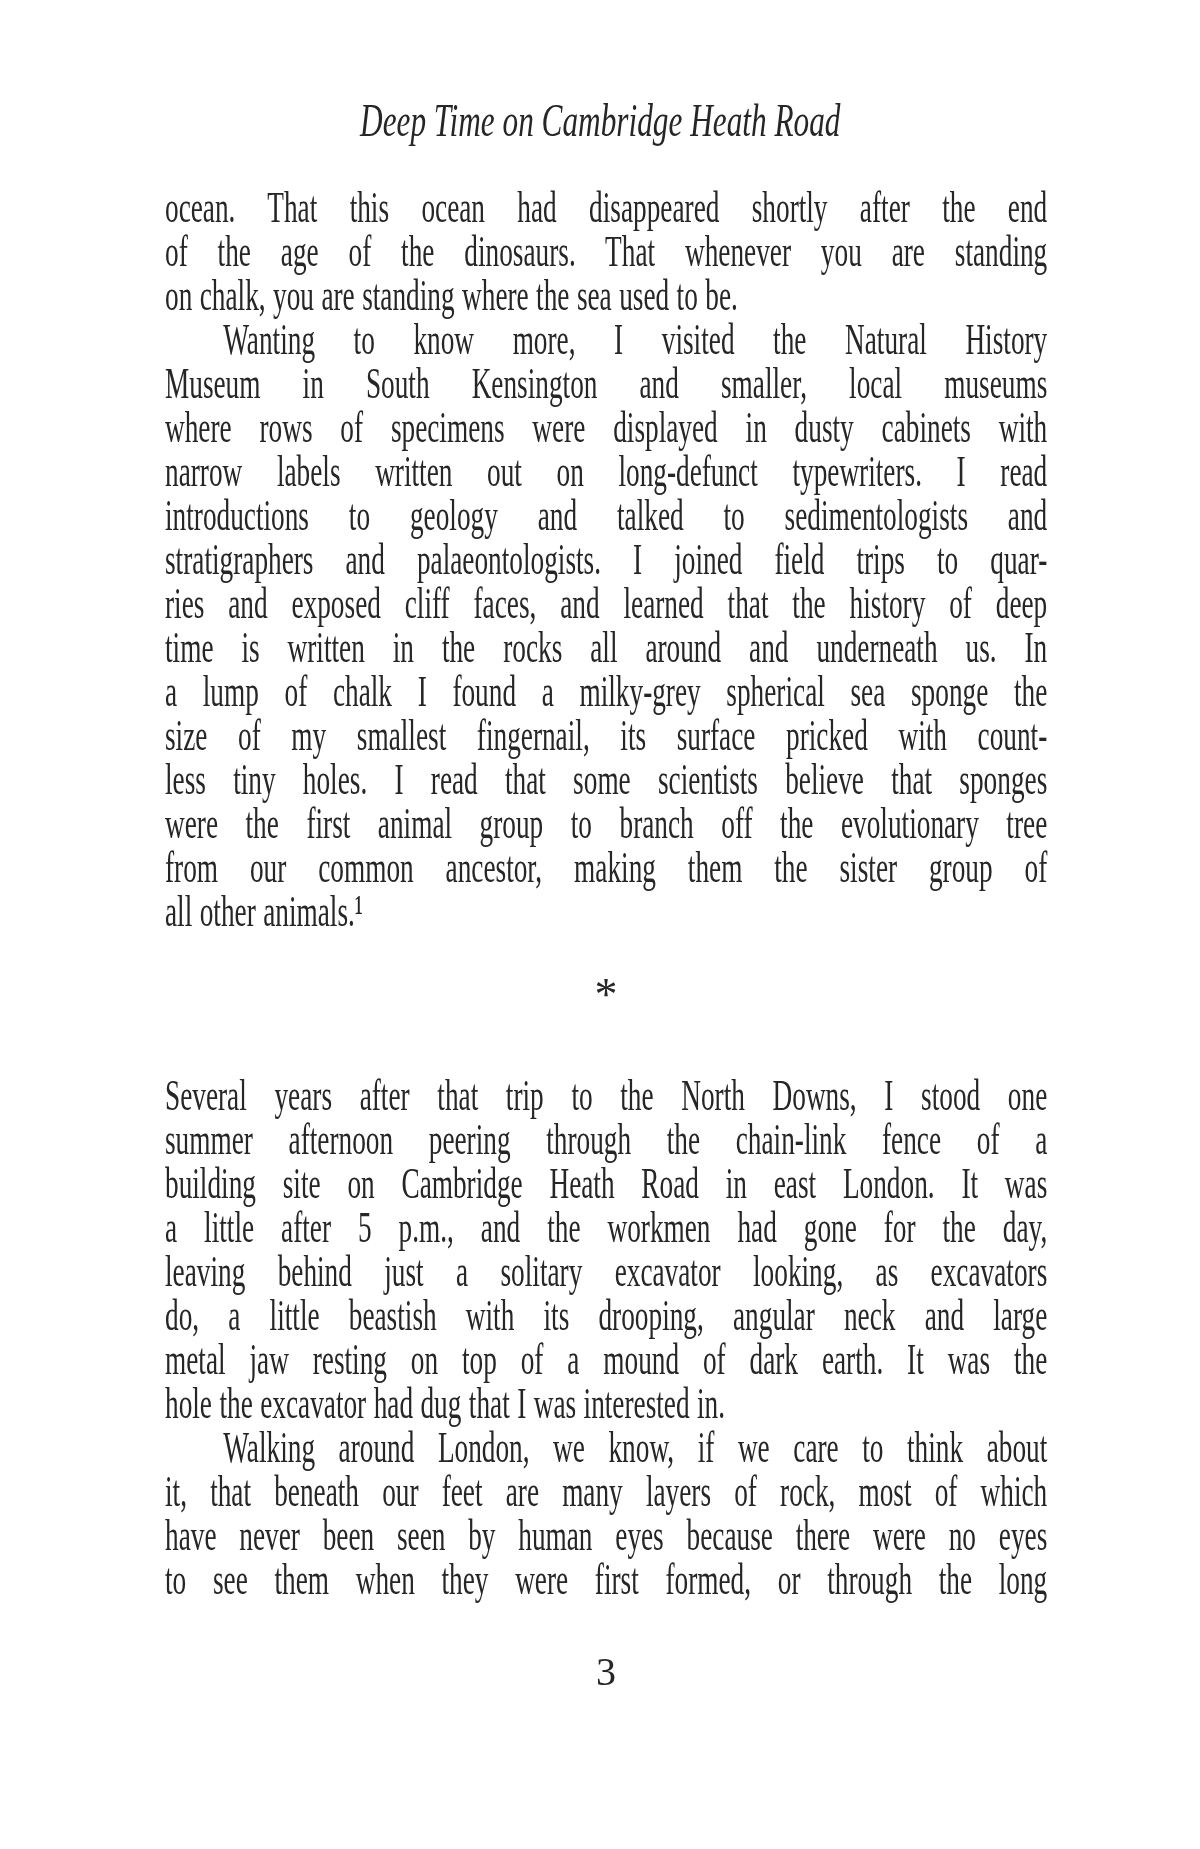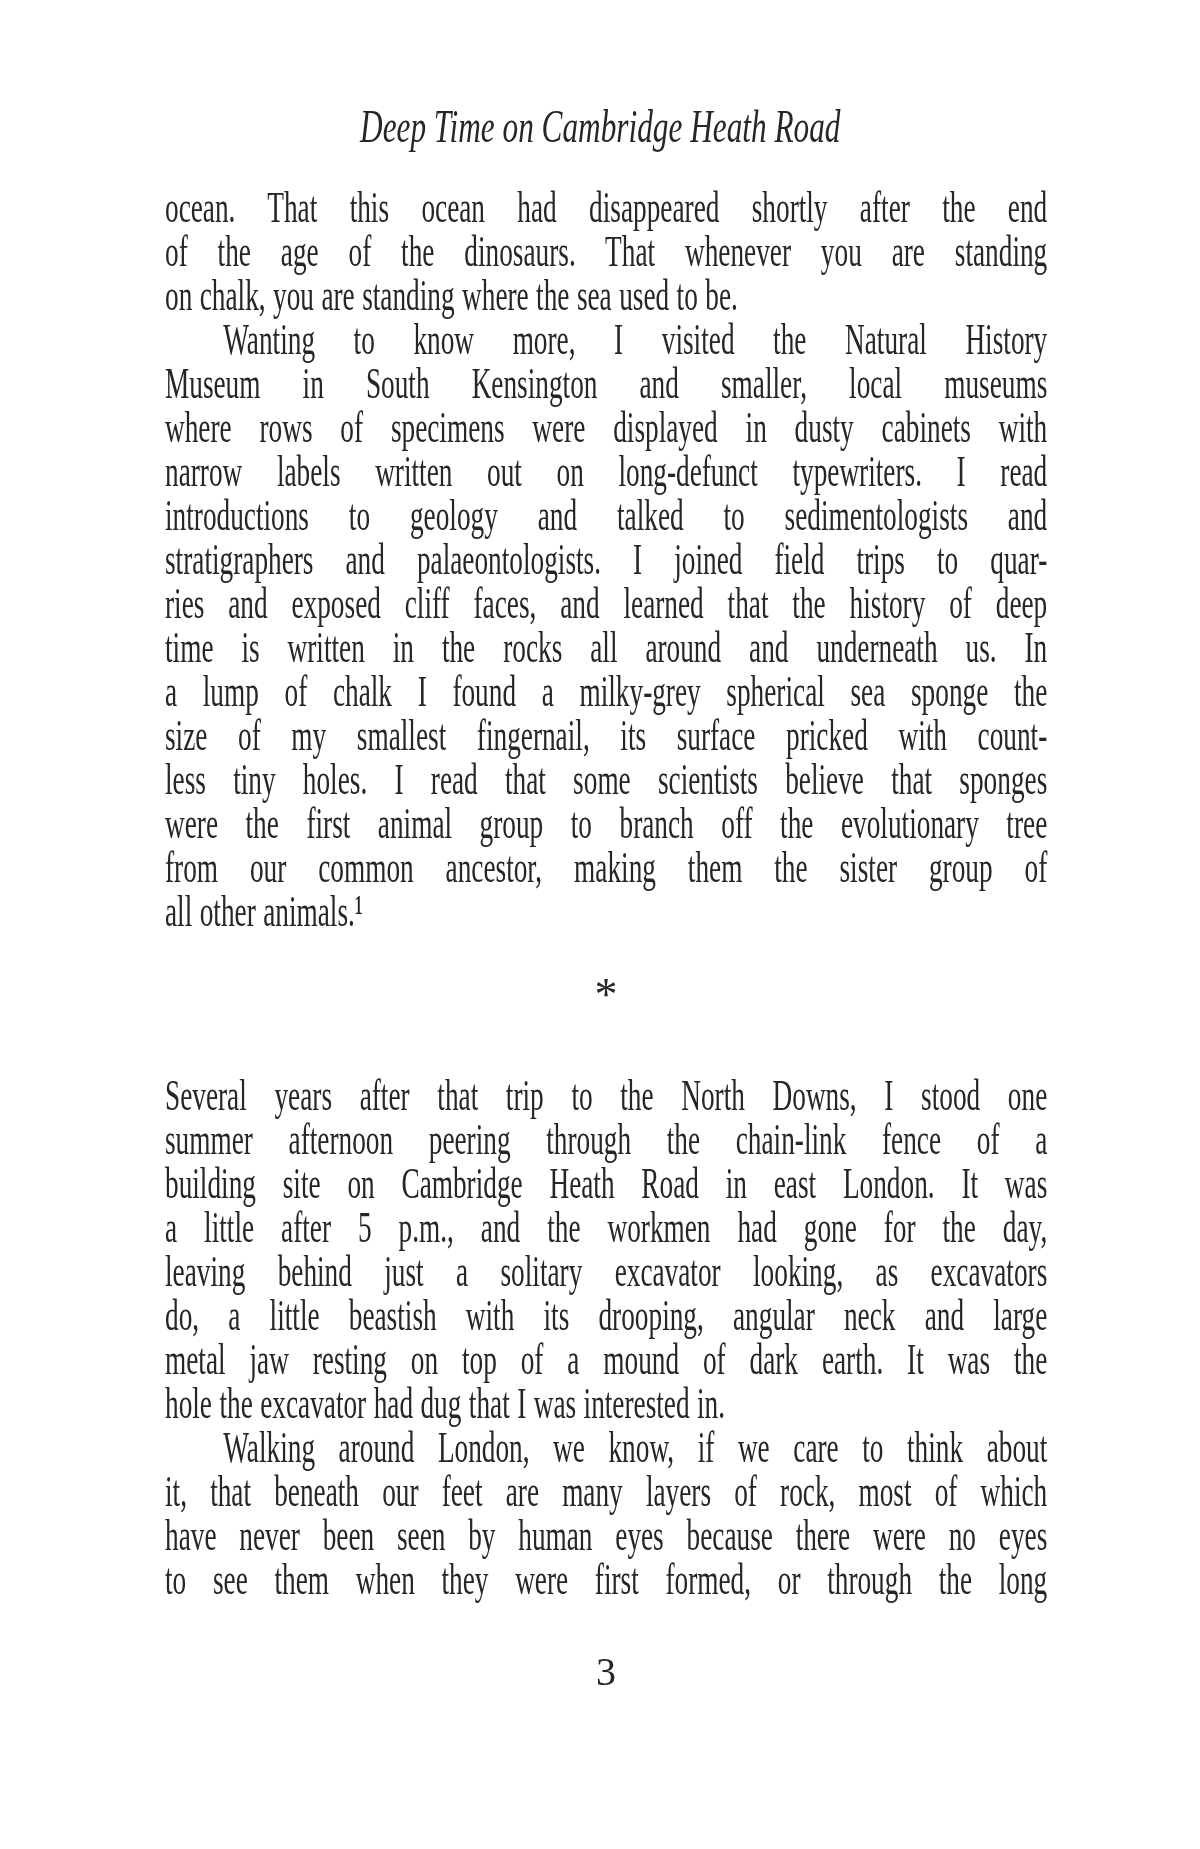--- a/index.html
+++ b/index.html
@@ -11,21 +11,21 @@
     position: relative;
     width: 1200px;
     height: 1849px;
     background: #ffffff;
     overflow: hidden;
     color: #262626;
     font-family: "Liberation Serif", "DejaVu Serif", serif;
   }
   .running-head {
     position: absolute;
-    top: 104px;
+    top: 98px;
     left: 0;
     width: 1200px;
     text-align: center;
     font-style: italic;
     font-size: 46px;
     line-height: 46px;
     white-space: nowrap;
   }
   .running-head > span {
     display: inline-block;

